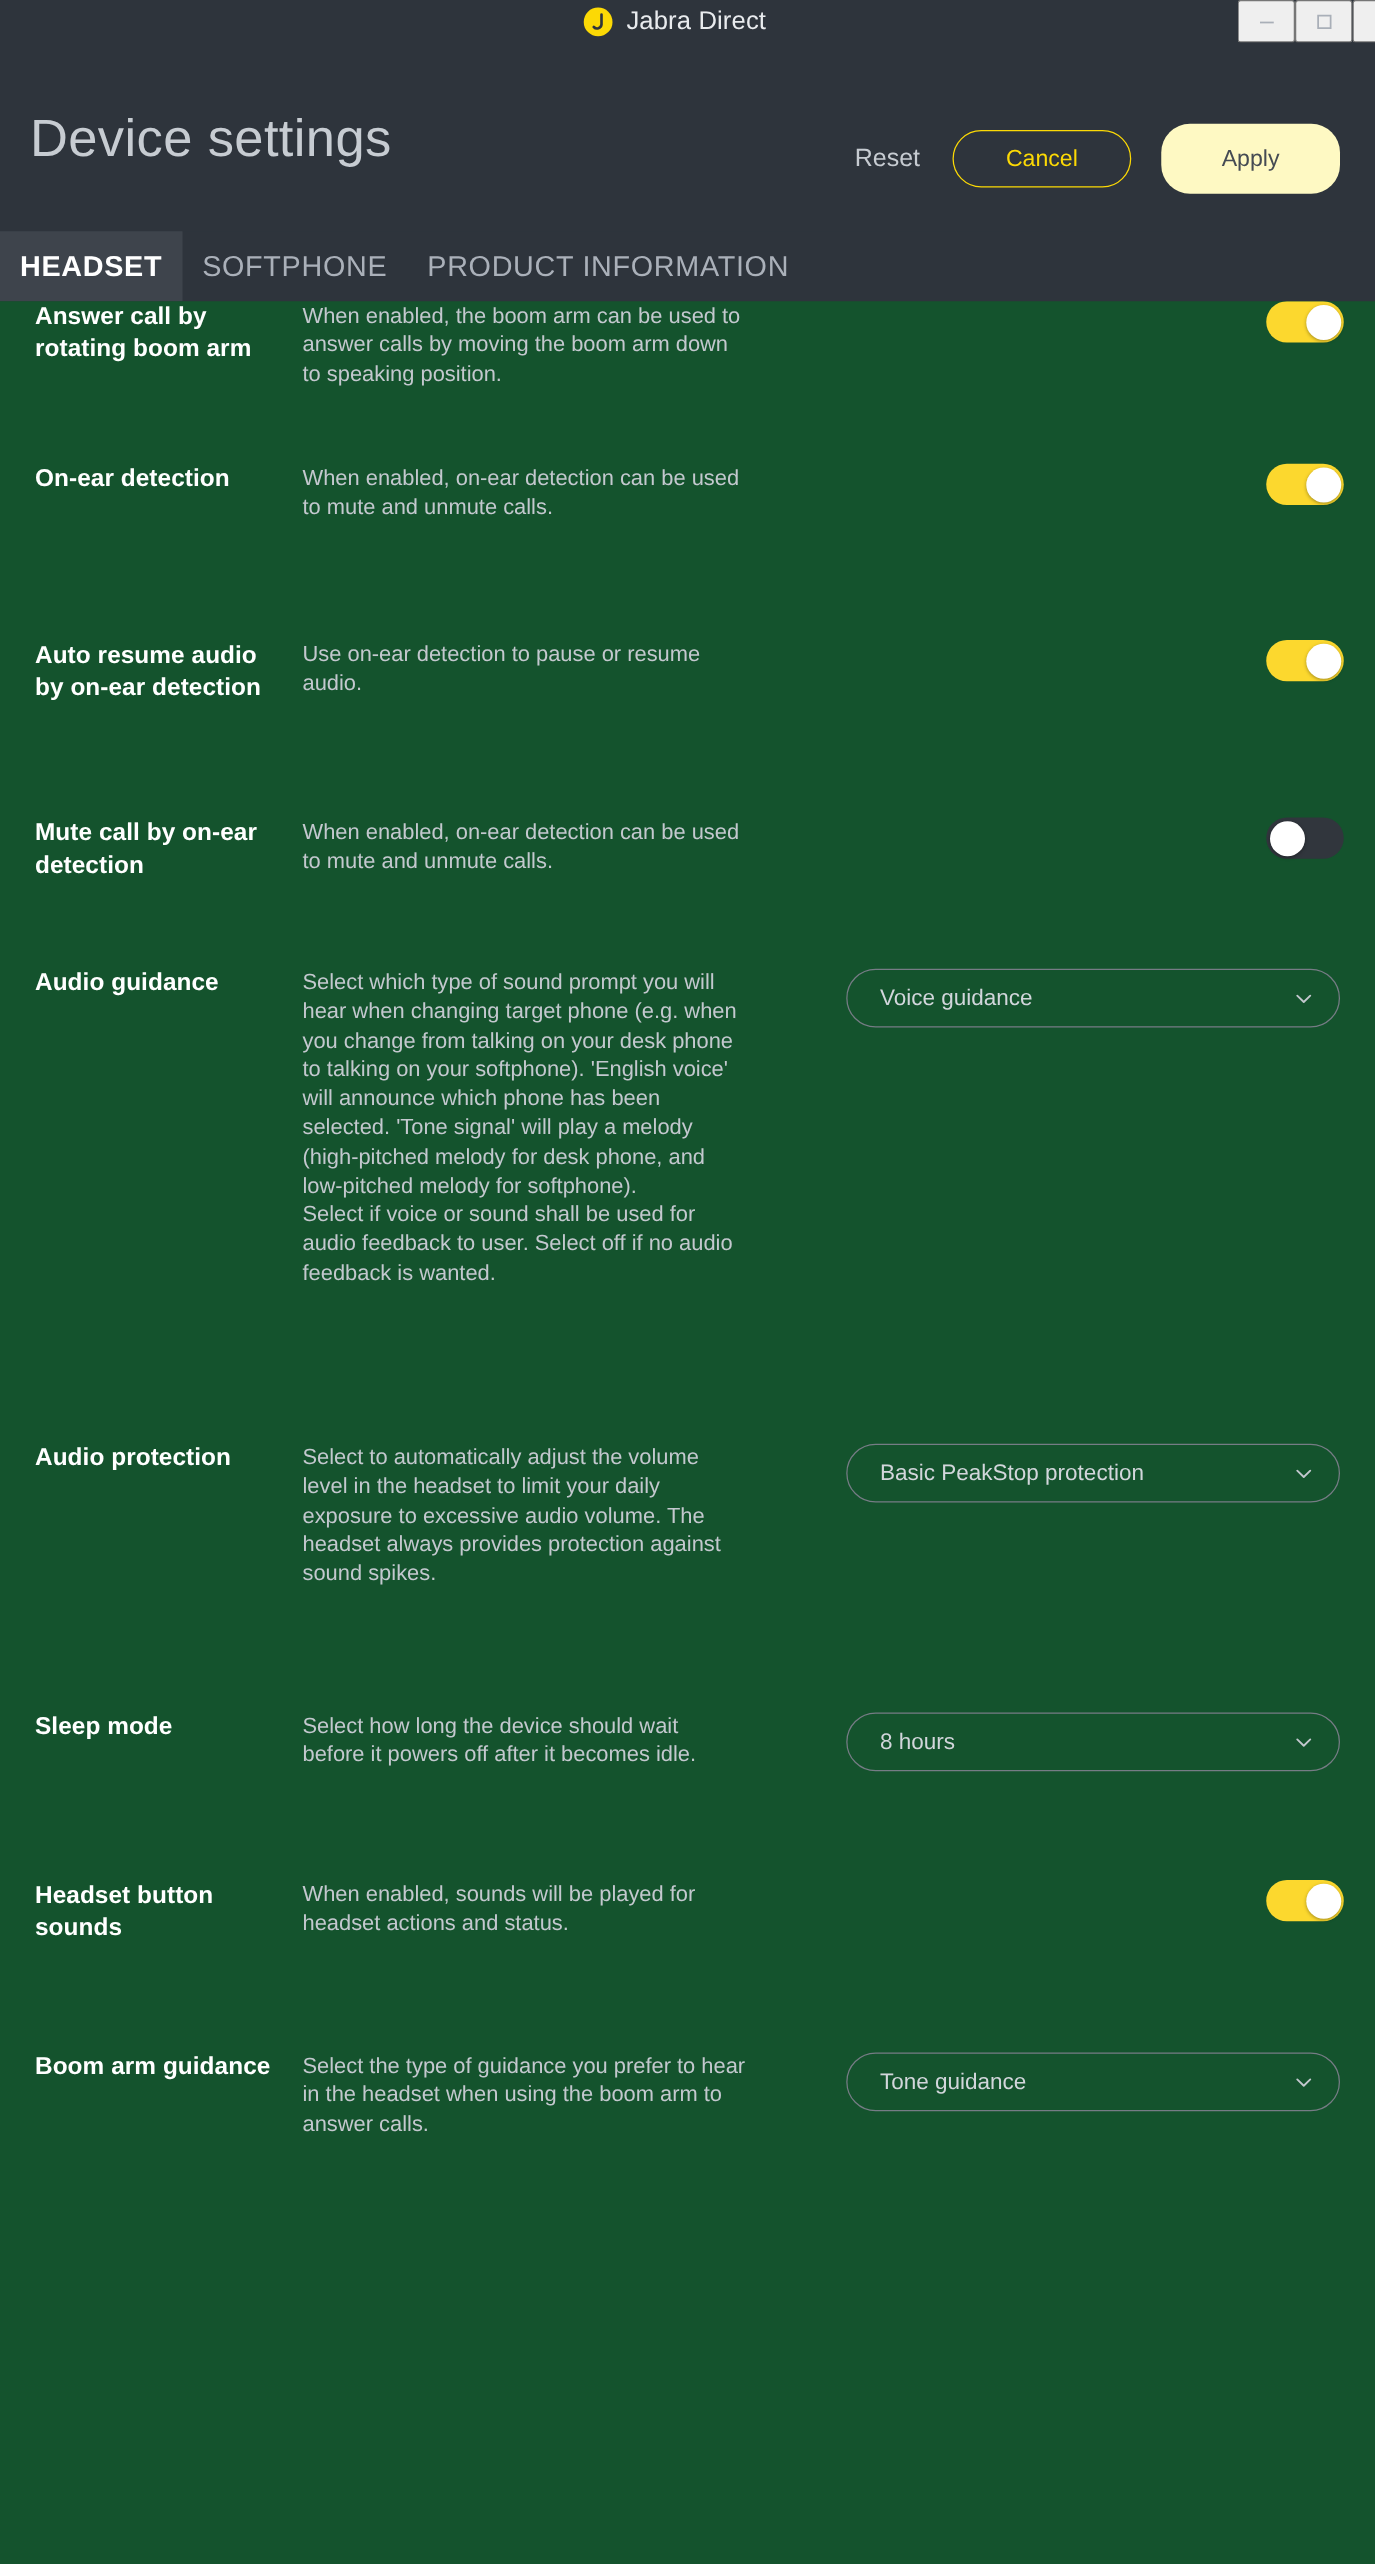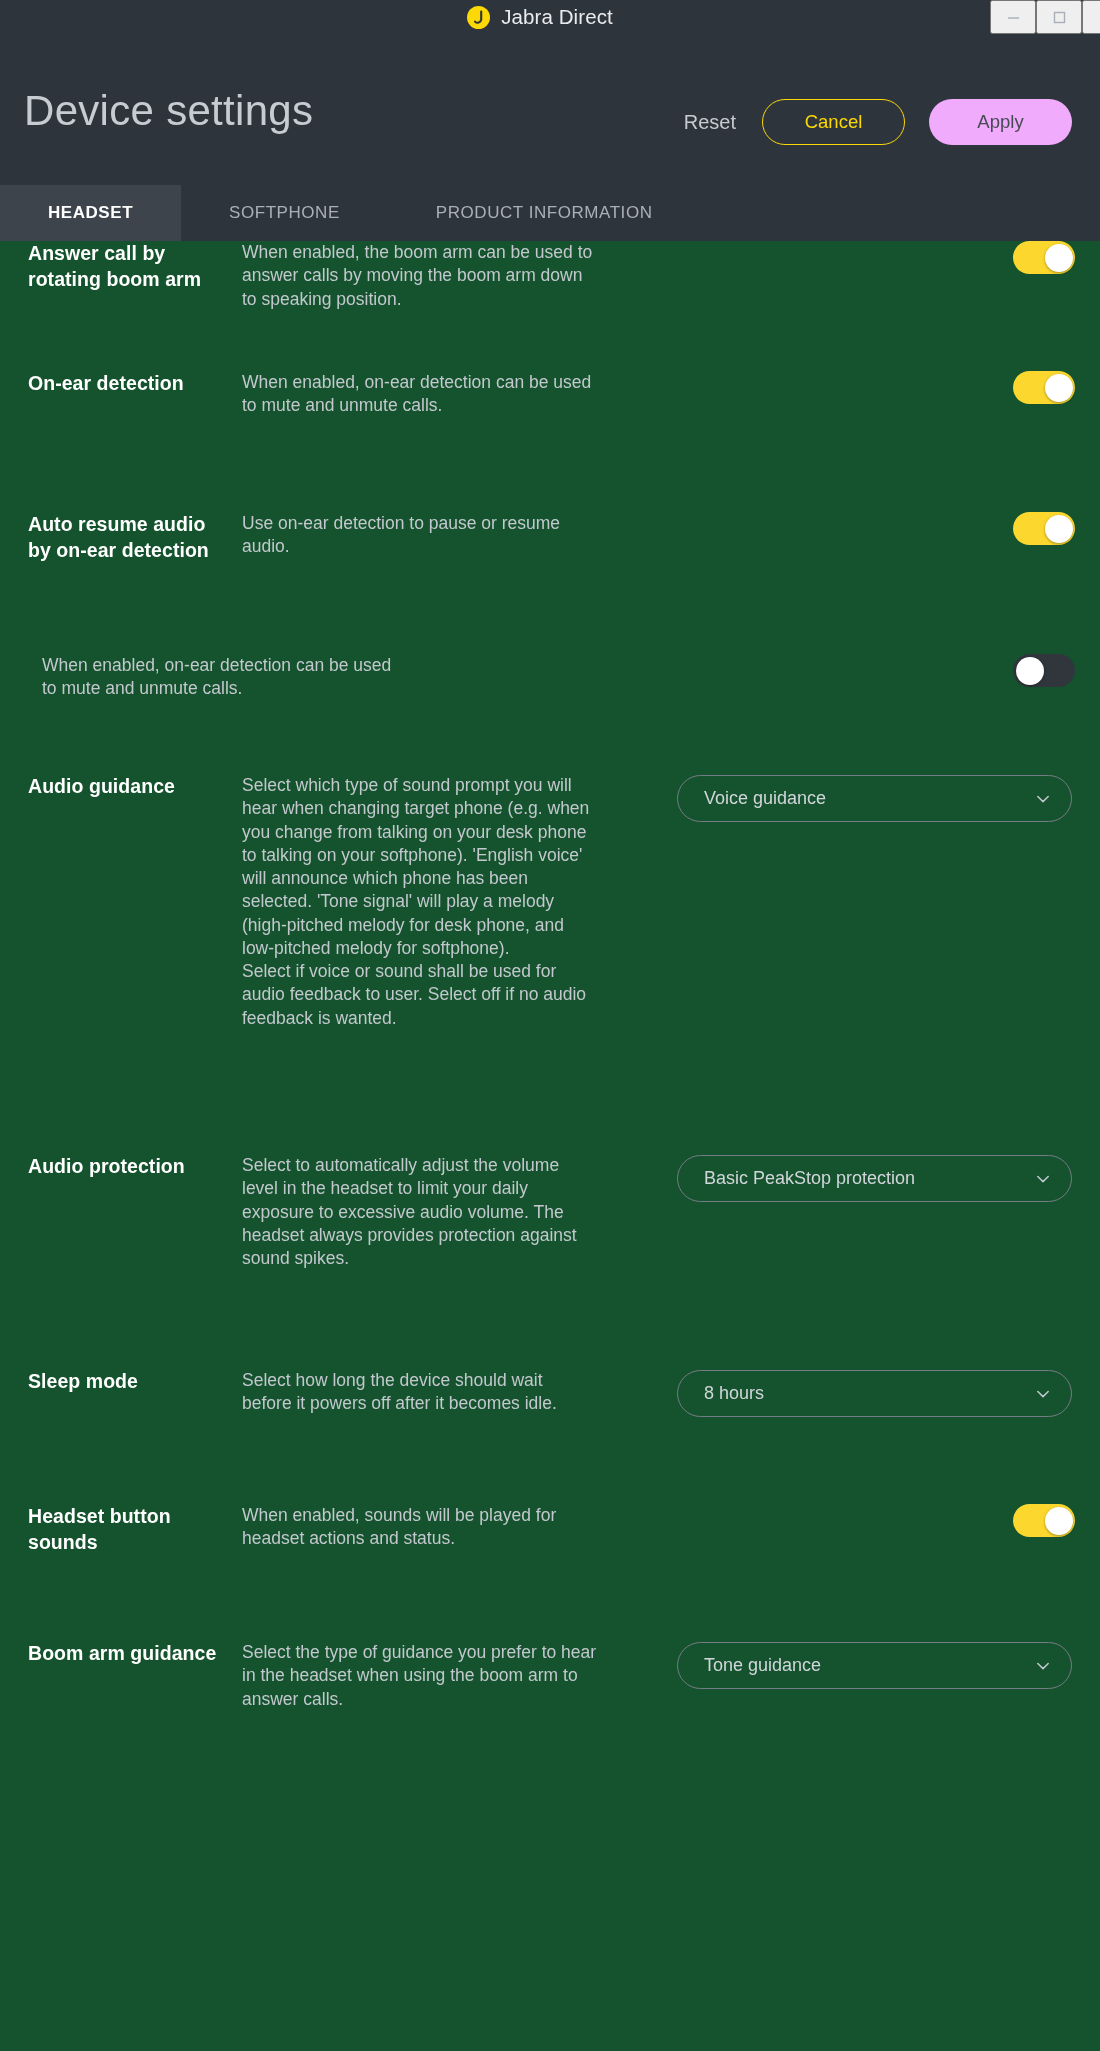--- a/index.html
+++ b/index.html
@@ -113,24 +113,24 @@
     border: 1.6px solid #fcd905;
     background: transparent;
     color: #fcd905;
     font-size: 18.5px;
     font-family: inherit;
     cursor: pointer;
     padding: 0 24px;
   }
   .btn-apply {
     min-width: 143px;
-    height: 46px;
+    height: 56px;
     border-radius: 23px;
     border: none;
-    background: #f0abfc;
+    background: #fef9c3;
     color: #454b53;
     font-size: 18.5px;
     font-family: inherit;
     cursor: pointer;
     padding: 0 24px;
   }
 
   
   .tabs {
     position: relative;
@@ -138,25 +138,25 @@
     background: #2e343c;
     display: flex;
     align-items: stretch;
   }
   .tab {
     display: flex;
     align-items: center;
     background: none;
     border: none;
     font-family: inherit;
-    font-size: 17px;
+    font-size: 23px;
     letter-spacing: .55px;
     color: #aab0b9;
     cursor: pointer;
-    padding: 0 48px;
+    padding: 0 16px;
     white-space: nowrap;
   }
   .tab.active {
     background: #3e444c;
     color: #ffffff;
     font-weight: 700;
   }
 
   
   .content {
@@ -322,20 +322,21 @@
       <div class="row" style="height: 142px;">
         <div class="row-label">Auto resume audio by on-ear detection</div>
         <div class="row-desc">Use on-ear detection to pause or resume audio.</div>
         <div class="row-control">
           <button class="toggle on" role="switch" aria-checked="true">
             <span class="knob"></span>
           </button>
         </div>
       </div>
       <div class="row" style="height: 120px;">
+        <div class="row-label">Mute call by on-ear detection</div>
         <div class="row-desc">When enabled, on-ear detection can be used to mute and unmute calls.</div>
         <div class="row-control">
           <button class="toggle off" role="switch" aria-checked="false">
             <span class="knob"></span>
           </button>
         </div>
       </div>
       <div class="row" style="height: 380px;">
         <div class="row-label">Audio guidance</div>
         <div class="row-desc">Select which type of sound prompt you will hear when changing target phone (e.g. when you change from talking on your desk phone to talking on your softphone). 'English voice' will announce which phone has been selected. 'Tone signal' will play a melody (high-pitched melody for desk phone, and low-pitched melody for softphone).

